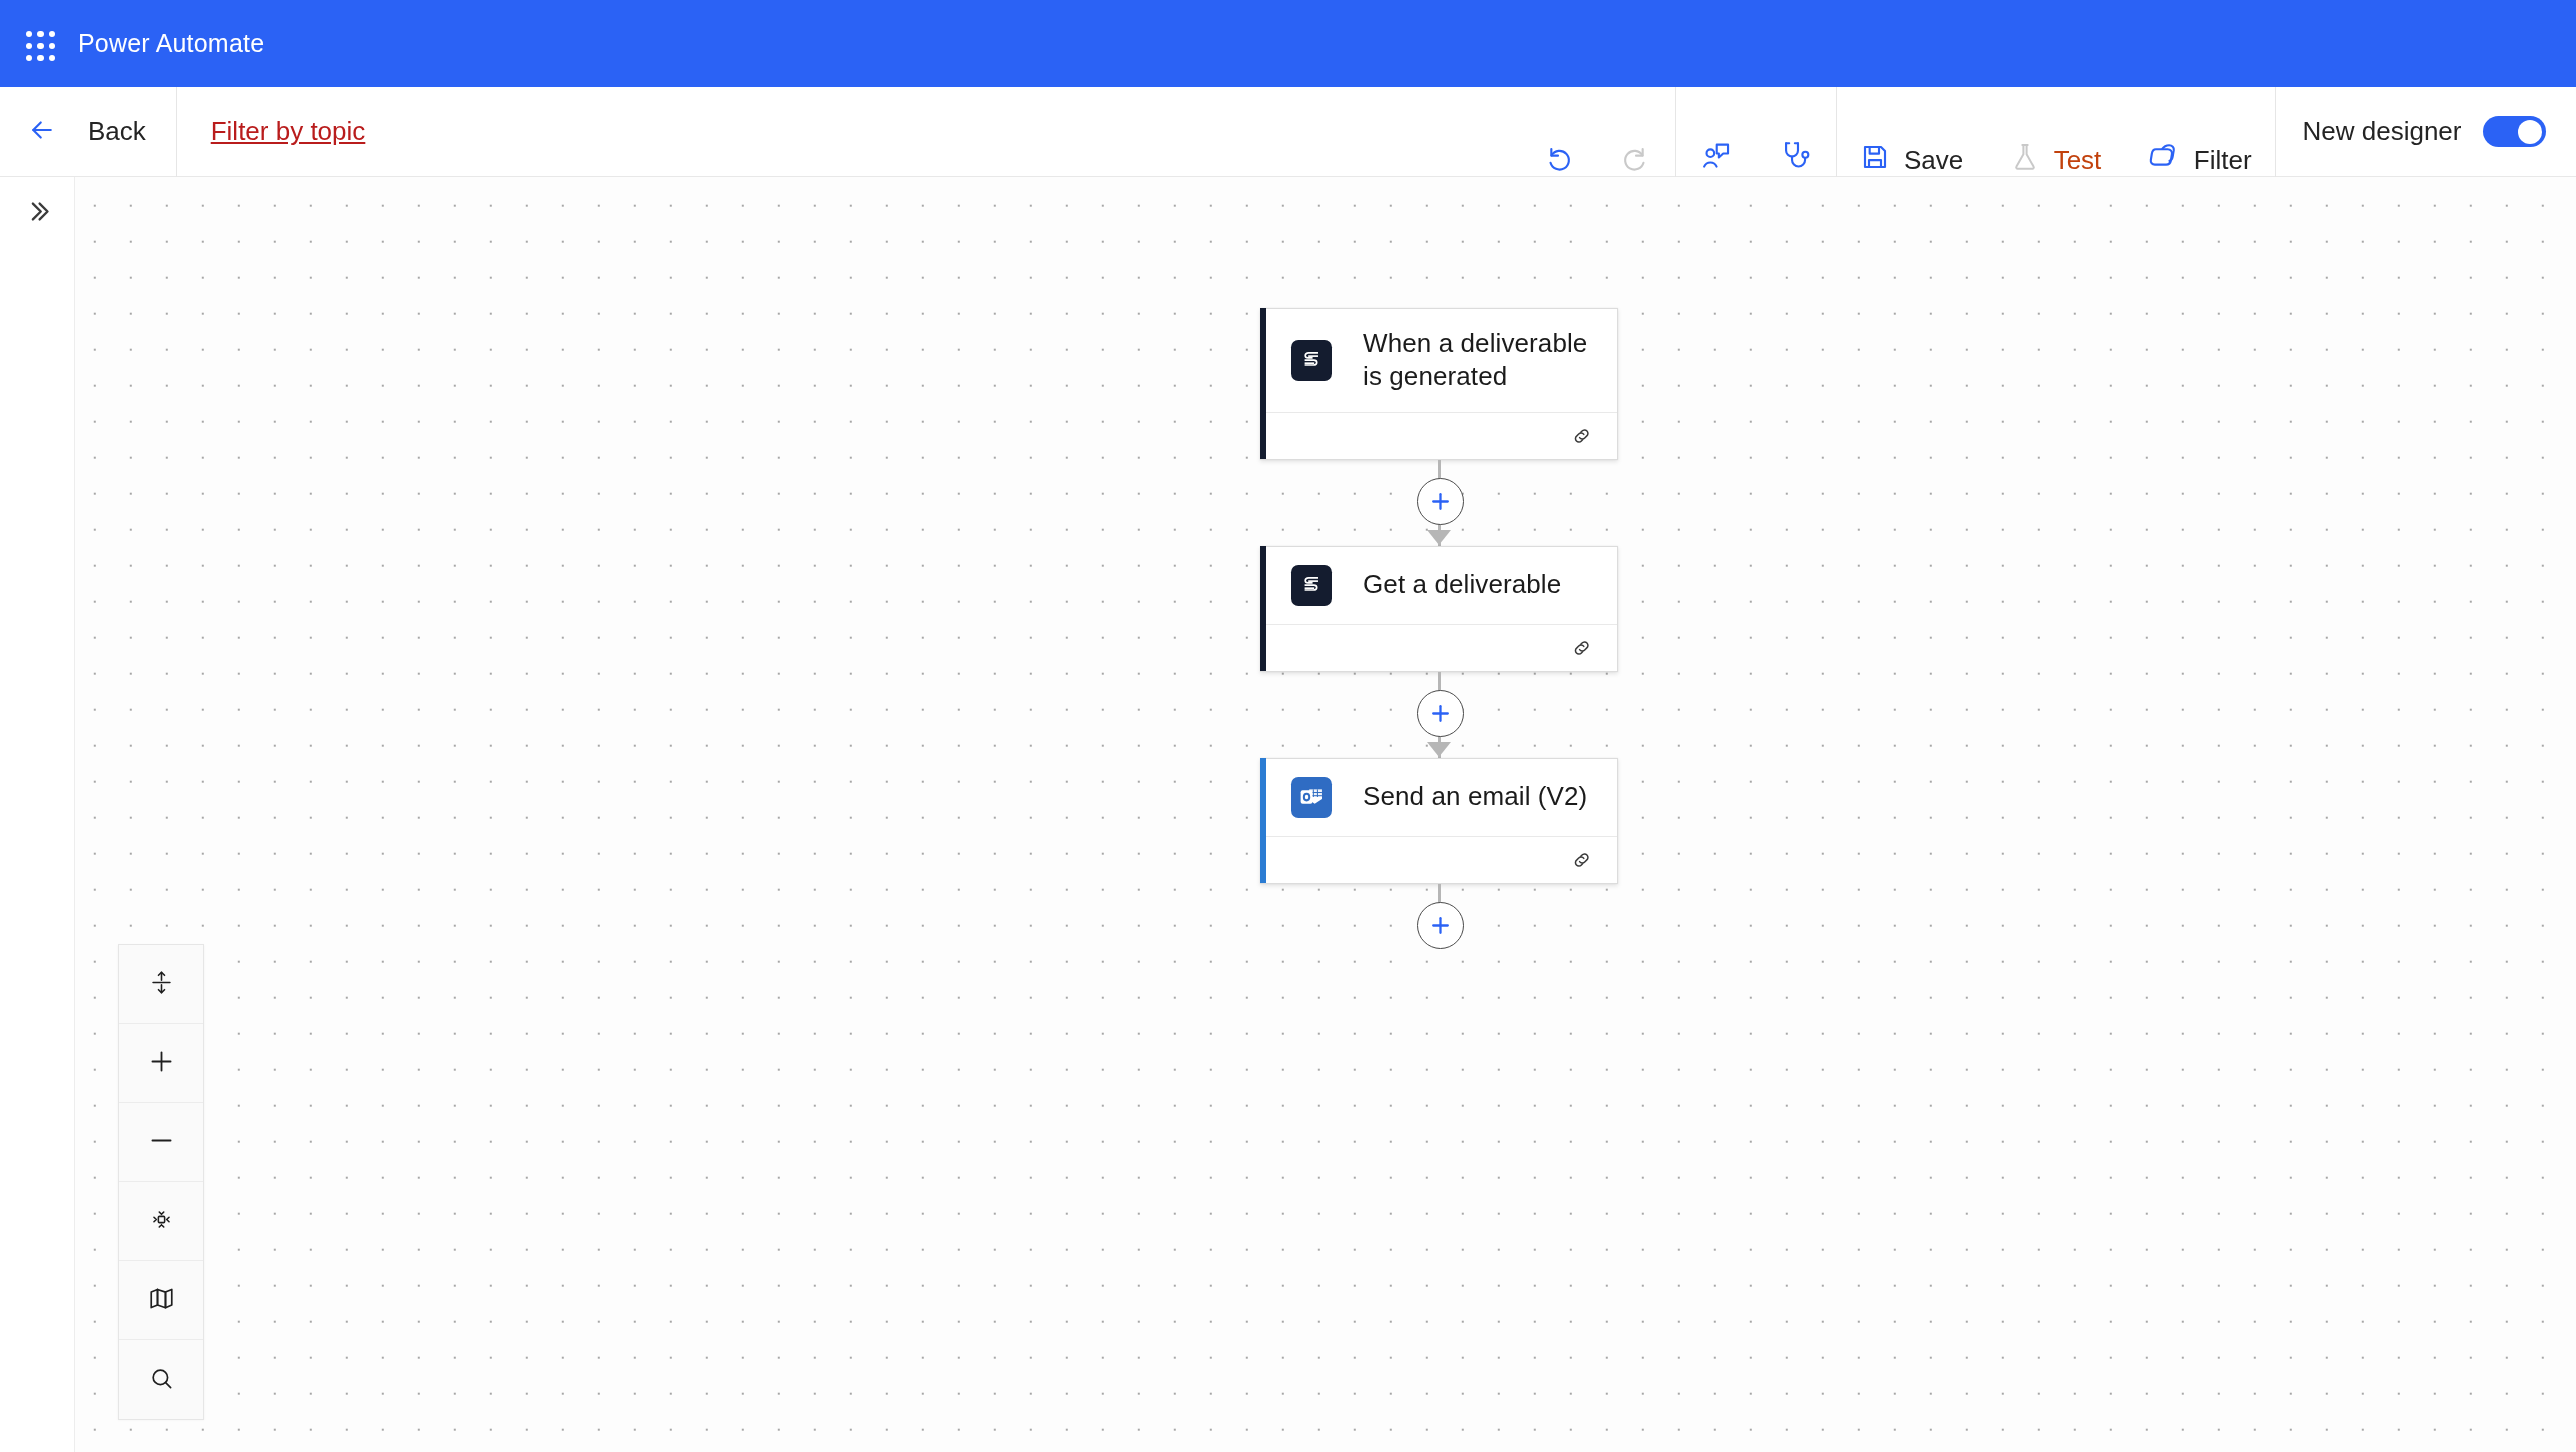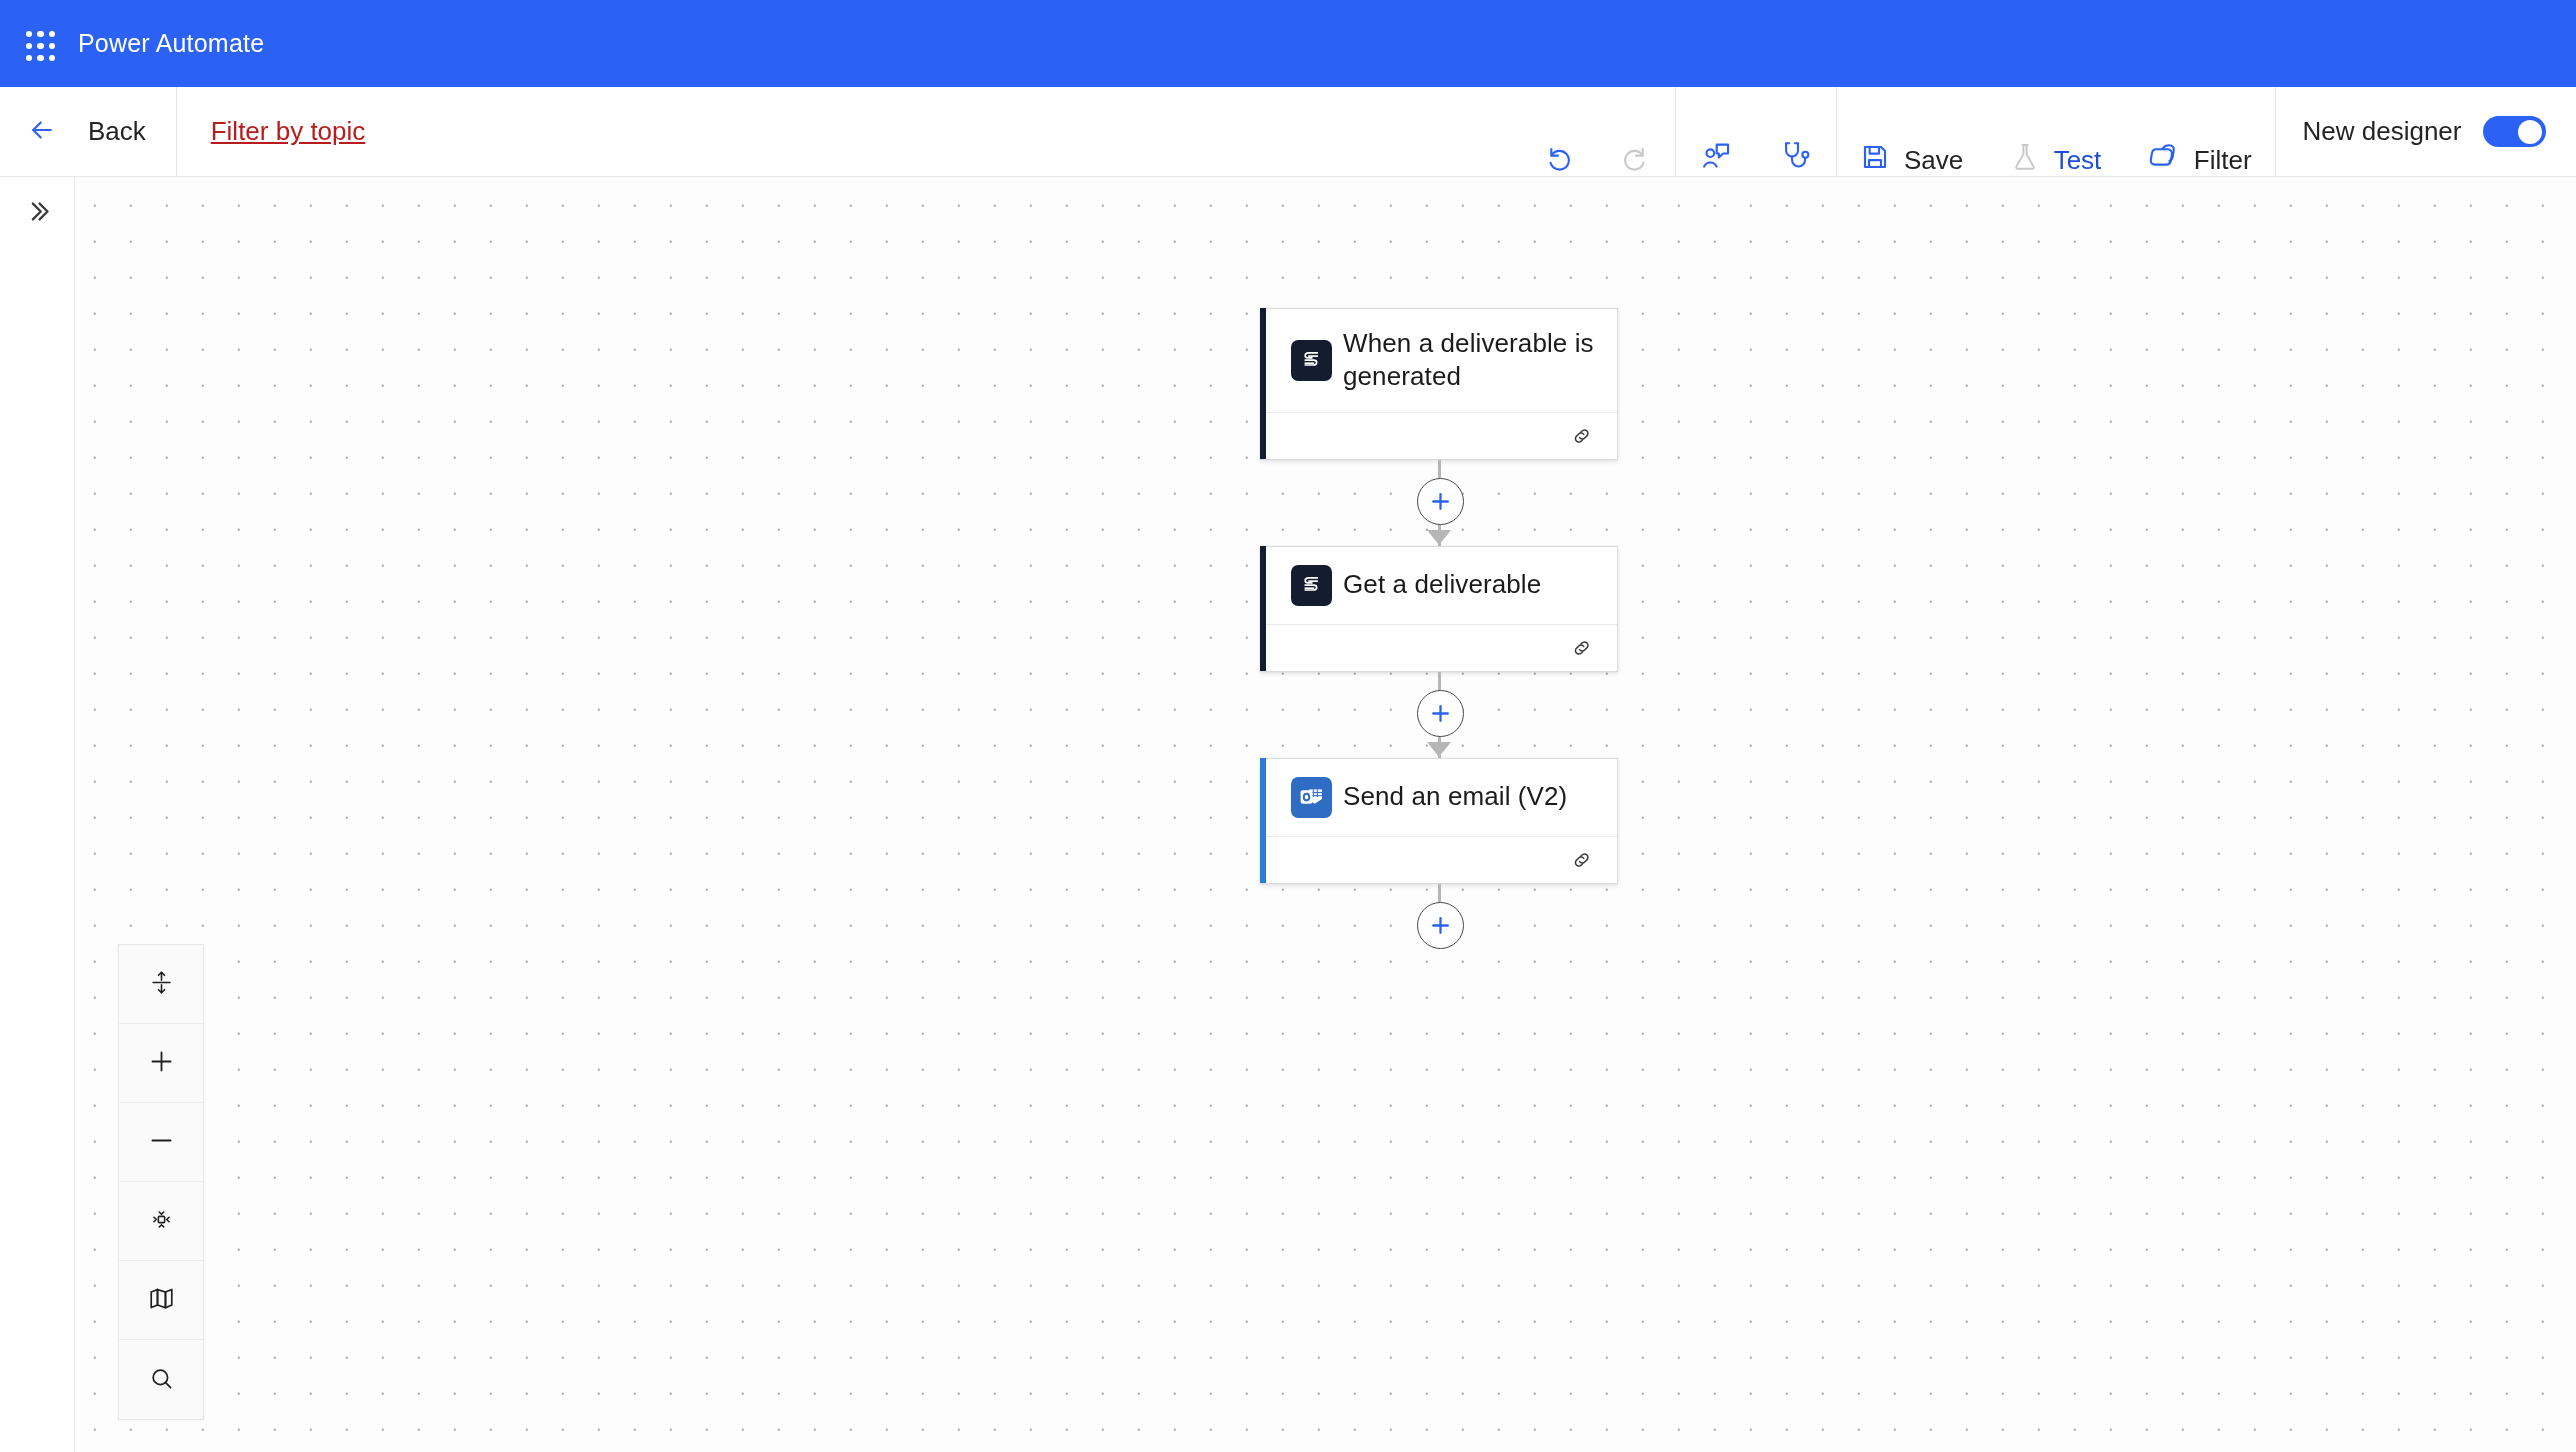--- a/index.html
+++ b/index.html
@@ -66,21 +66,21 @@
   }
   .cmd-btn {
     display:flex; align-items:flex-end; gap:12.5px;
     height:100%;
     padding:0 23px;
     cursor:pointer;
     white-space:nowrap;
   }
   .cmd-btn .lbl { font-size:26px; color:#242424; }
   .cmd-btn.disabled { cursor:default; }
-  .cmd-btn.disabled .lbl { color:#1d4ed8; }
+  .cmd-btn.disabled .lbl { color:#c2410c; }
   .icon-only { padding:0 23px; }
 
   .newdesigner {
     display:flex; align-items:center; gap:21.5px;
     padding:0 30px 0 27px; height:100%;
   }
   .newdesigner .lbl { font-size:26px; color:#242424; white-space:nowrap;text-align:right; }
   .toggle {
     width:63px; height:31px; border-radius:16px;
     background:#2b62f5; position:relative; cursor:pointer; flex:0 0 auto;
@@ -132,21 +132,21 @@
     border:0.9px solid #dcdcdc;
     box-shadow:0 1.8px 4.5px rgba(0,0,0,.10), 0 0 1.8px rgba(0,0,0,.06);
     cursor:pointer;
   }
   .node .accent {
     position:absolute; left:-0.9px; top:-0.9px; bottom:-0.9px;
     width:6.3px;
   }
   .node-head {
     display:flex; align-items:center;
-    gap:11px;
+    gap:31px;
     padding:18px 19.7px 18px 30px;
     min-height:75px;
   }
   .node-ico {
     width:41px; height:41px; border-radius:7.2px;
     flex:0 0 auto;
     display:flex; align-items:center; justify-content:center;
   }
   .node-ico.sap { background:#141c2f; }
   .node-ico.outlook { background:#2f6cc3; }

